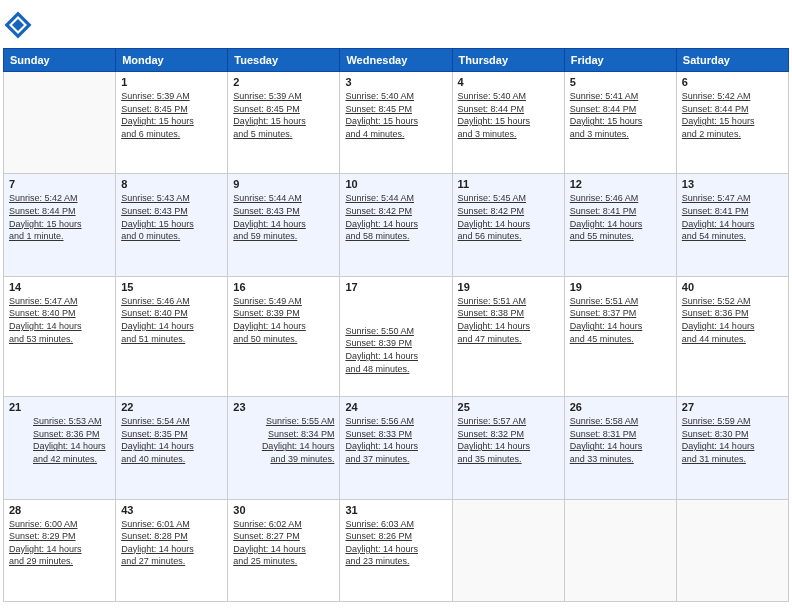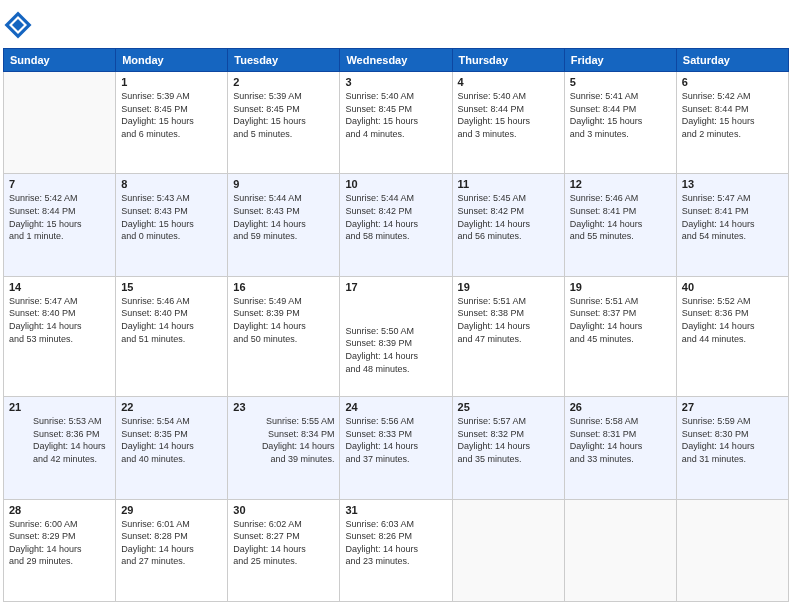--- a/index.html
+++ b/index.html
@@ -81,20 +81,21 @@
       font-weight: bold;
       font-size: 11px;
       margin-bottom: 2px;
       display: block;
       color: #222;
     }
     .day-detail {
       color: #333;
       font-size: 9px;
       line-height: 1.4;
+      text-decoration: underline;
     }
     .row-shaded td {
       background-color: #f0f4ff;
     }
     .row-white td {
       background-color: #fff;
     }
   </style>
 </head>
 <body>
@@ -331,21 +332,21 @@
         </tr>
         <tr class="row-white">
           <td>
             <span class="day-num">28</span>
             <div class="day-detail" style="white-space: pre-line;">Sunrise: 6:00 AM
 Sunset: 8:29 PM
 Daylight: 14 hours
 and 29 minutes.</div>
           </td>
           <td>
-            <span class="day-num">29</span>
+            <span class="day-num">43</span>
             <div class="day-detail" style="white-space: pre-line;">Sunrise: 6:01 AM
 Sunset: 8:28 PM
 Daylight: 14 hours
 and 27 minutes.</div>
           </td>
           <td>
             <span class="day-num">30</span>
             <div class="day-detail" style="white-space: pre-line;">Sunrise: 6:02 AM
 Sunset: 8:27 PM
 Daylight: 14 hours

